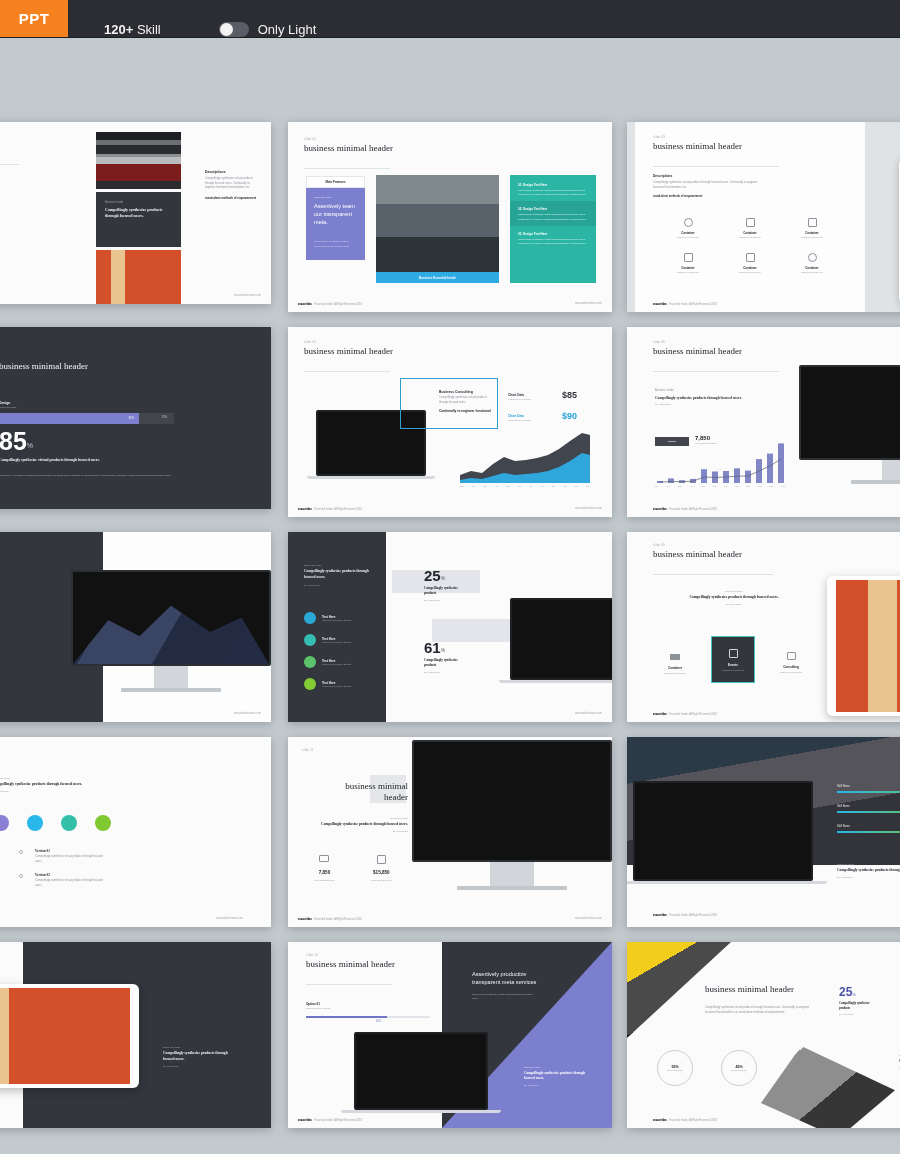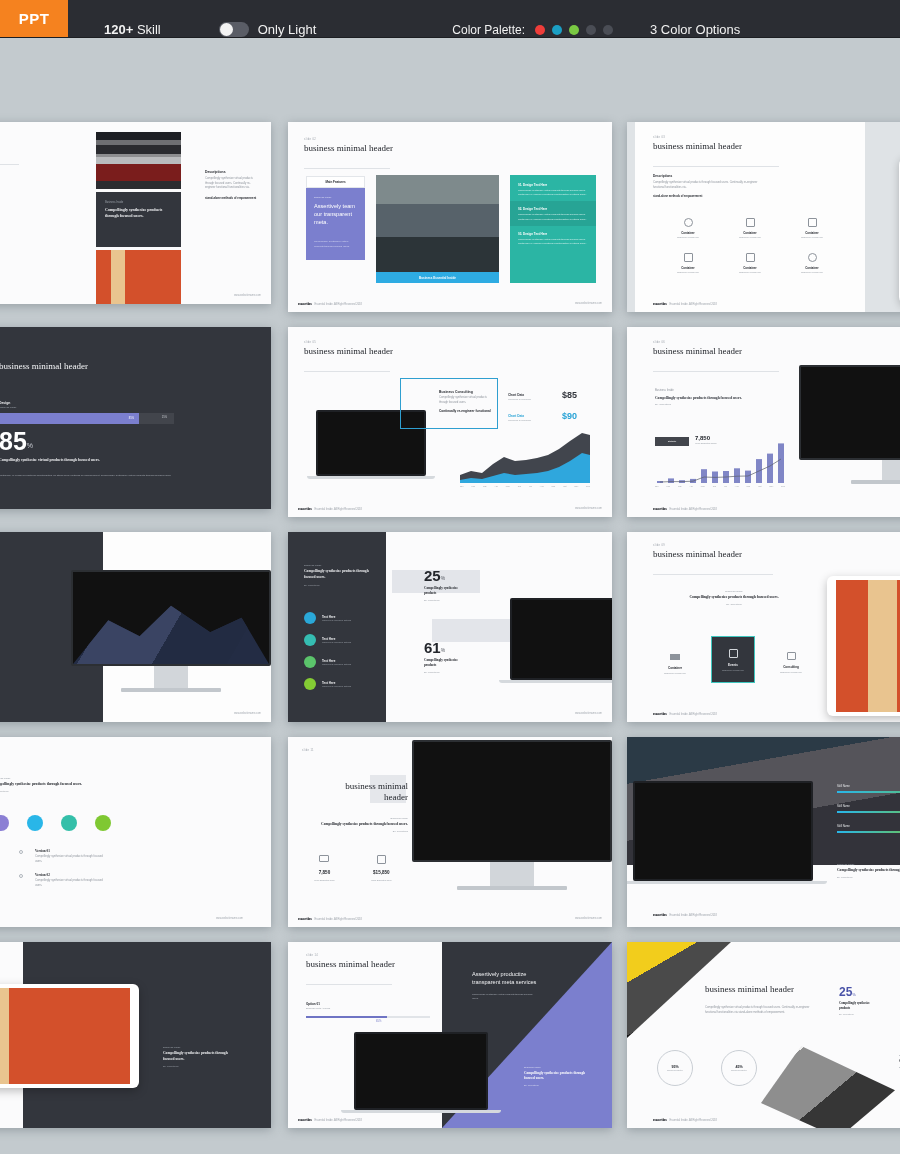--- a/index.html
+++ b/index.html
@@ -142,29 +142,20 @@
     <b>120+</b><span> Skill</span>
   </div>
 
   <div class="toggle-wrap">
     <div class="toggle">
       <div class="knob"></div>
     </div>
     <div class="toggle-label">Only Light</div>
   </div>
 
-  <div class="palette-wrap">
-    <div class="palette-label">Color Palette:</div>
-    <div class="dot" style="background:#ef3d3a"></div>
-    <div class="dot" style="background:#1b9fc4"></div>
-    <div class="dot" style="background:#7ac943"></div>
-    <div class="dot" style="background:#4a4d55"></div>
-    <div class="dot" style="background:#4a4d55"></div>
-    <div class="color-options">3 Color Options</div>
-  </div>
 </div>
 
 <div class="grid">
 
   <div class="thumb" style="left:-125px; top:84px; width:396px; height:182px;">
     <div class="slide">
 
       <div style="position:absolute;left:16px;top:14px;width:120px;" class="hdr-title">business minimal header</div>
       <div class="rule" style="position:absolute;left:16px;top:42px;width:128px;"></div>
       <div style="position:absolute;left:16px;top:76px;width:110px;">

